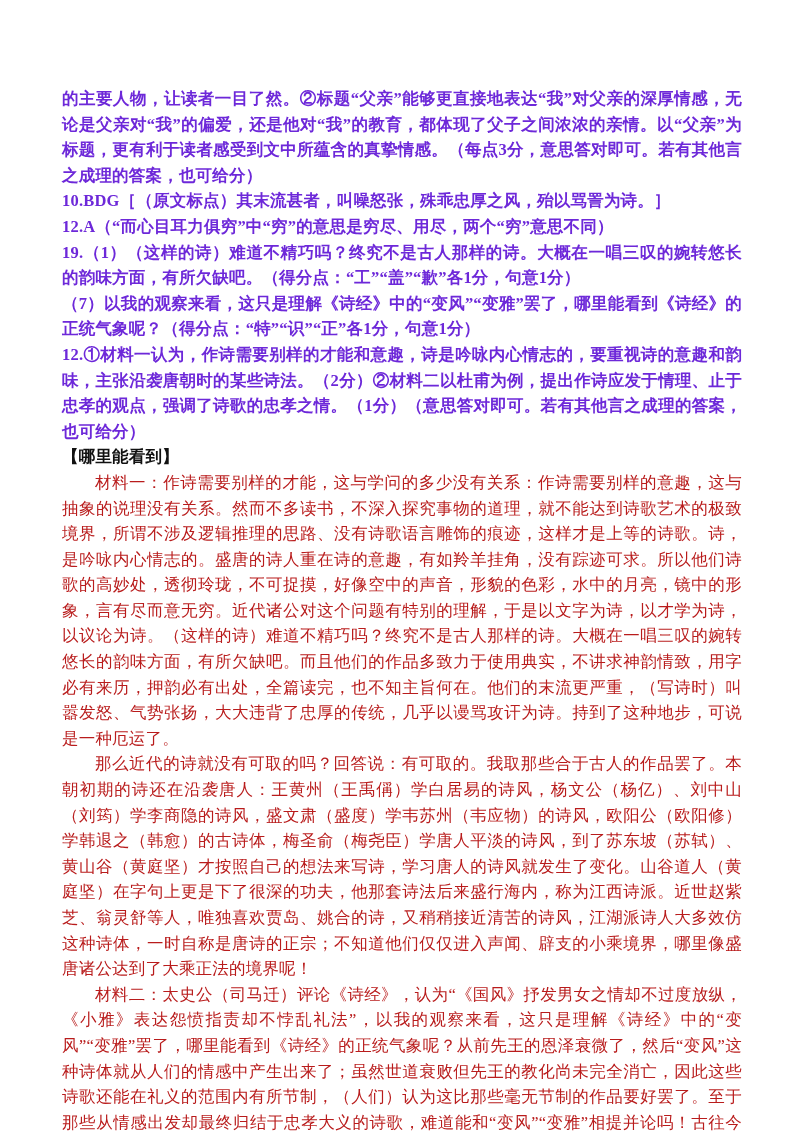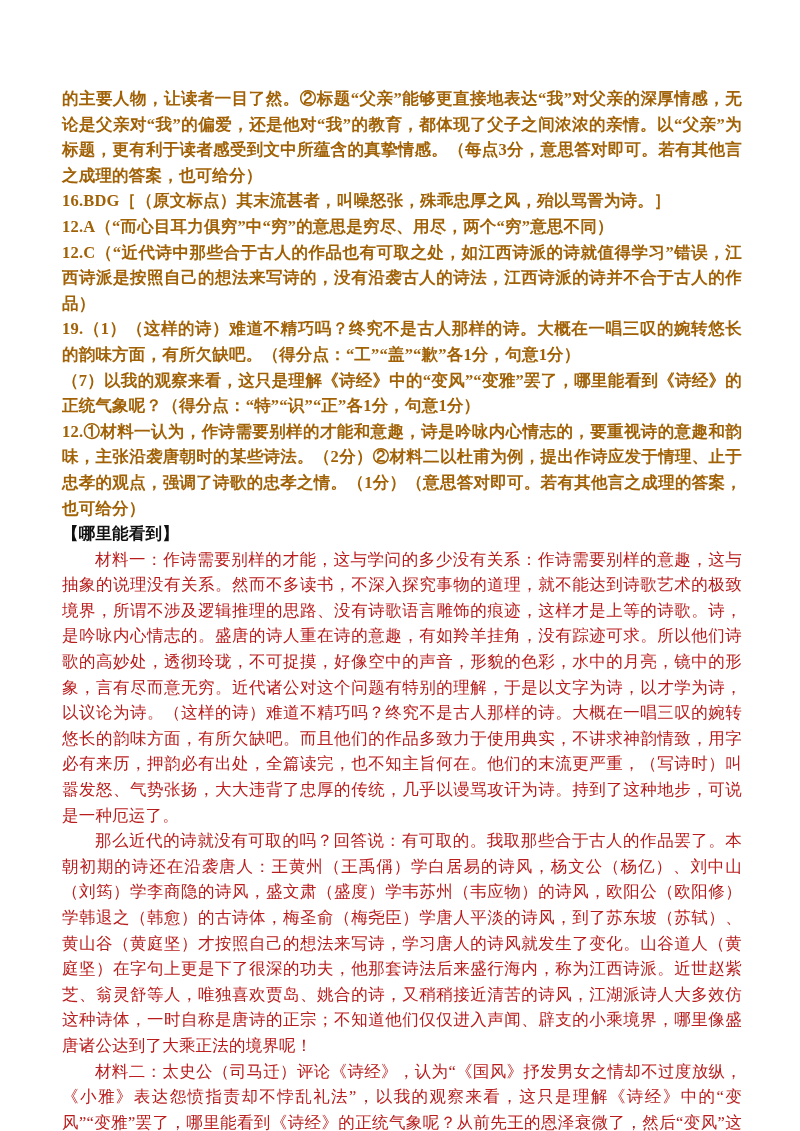--- a/index.html
+++ b/index.html
@@ -24,21 +24,21 @@
     margin: 0;
     padding: 0;
     font-size: 16.5px;
     line-height: 25.6px;
     text-align: justify;
     text-justify: inter-ideograph;
     letter-spacing: 0.2px;
     word-break: break-all;
   }
   .answers p {
-    color: #a16207;
+    color: #6d28d9;
     font-weight: 600;
   }
   .section-heading {
     font-size: 17px;
     line-height: 25.6px;
     font-weight: 700;
     color: #111111;
     margin: 0;
   }
   .translation p {
@@ -46,23 +46,22 @@
     font-weight: 400;
     text-indent: 2em;
   }
 </style>
 </head>
 <body>
 
 <div class="page doc">
   <div class="answers">
     <p>的主要人物，让读者一目了然。②标题“父亲”能够更直接地表达“我”对父亲的深厚情感，无论是父亲对“我”的偏爱，还是他对“我”的教育，都体现了父子之间浓浓的亲情。以“父亲”为标题，更有利于读者感受到文中所蕴含的真挚情感。（每点3分，意思答对即可。若有其他言之成理的答案，也可给分）</p>
-    <p>16.BDG［（原文标点）其末流甚者，叫噪怒张，殊乖忠厚之风，殆以骂詈为诗。］</p>
+    <p>10.BDG［（原文标点）其末流甚者，叫噪怒张，殊乖忠厚之风，殆以骂詈为诗。］</p>
     <p>12.A（“而心目耳力俱穷”中“穷”的意思是穷尽、用尽，两个“穷”意思不同）</p>
-    <p>12.C（“近代诗中那些合于古人的作品也有可取之处，如江西诗派的诗就值得学习”错误，江西诗派是按照自己的想法来写诗的，没有沿袭古人的诗法，江西诗派的诗并不合于古人的作品）</p>
     <p>19.（1）（这样的诗）难道不精巧吗？终究不是古人那样的诗。大概在一唱三叹的婉转悠长的韵味方面，有所欠缺吧。（得分点：“工”“盖”“歉”各1分，句意1分）</p>
     <p>（7）以我的观察来看，这只是理解《诗经》中的“变风”“变雅”罢了，哪里能看到《诗经》的正统气象呢？（得分点：“特”“识”“正”各1分，句意1分）</p>
     <p>12.①材料一认为，作诗需要别样的才能和意趣，诗是吟咏内心情志的，要重视诗的意趣和韵味，主张沿袭唐朝时的某些诗法。（2分）②材料二以杜甫为例，提出作诗应发于情理、止于忠孝的观点，强调了诗歌的忠孝之情。（1分）（意思答对即可。若有其他言之成理的答案，也可给分）</p>
   </div>
 
   <p class="section-heading">【哪里能看到】</p>
 
   <div class="translation">
     <p>材料一：作诗需要别样的才能，这与学问的多少没有关系：作诗需要别样的意趣，这与抽象的说理没有关系。然而不多读书，不深入探究事物的道理，就不能达到诗歌艺术的极致境界，所谓不涉及逻辑推理的思路、没有诗歌语言雕饰的痕迹，这样才是上等的诗歌。诗，是吟咏内心情志的。盛唐的诗人重在诗的意趣，有如羚羊挂角，没有踪迹可求。所以他们诗歌的高妙处，透彻玲珑，不可捉摸，好像空中的声音，形貌的色彩，水中的月亮，镜中的形象，言有尽而意无穷。近代诸公对这个问题有特别的理解，于是以文字为诗，以才学为诗，以议论为诗。（这样的诗）难道不精巧吗？终究不是古人那样的诗。大概在一唱三叹的婉转悠长的韵味方面，有所欠缺吧。而且他们的作品多致力于使用典实，不讲求神韵情致，用字必有来历，押韵必有出处，全篇读完，也不知主旨何在。他们的末流更严重，（写诗时）叫嚣发怒、气势张扬，大大违背了忠厚的传统，几乎以谩骂攻讦为诗。持到了这种地步，可说是一种厄运了。</p>
     <p>那么近代的诗就没有可取的吗？回答说：有可取的。我取那些合于古人的作品罢了。本朝初期的诗还在沿袭唐人：王黄州（王禹偁）学白居易的诗风，杨文公（杨亿）、刘中山（刘筠）学李商隐的诗风，盛文肃（盛度）学韦苏州（韦应物）的诗风，欧阳公（欧阳修）学韩退之（韩愈）的古诗体，梅圣俞（梅尧臣）学唐人平淡的诗风，到了苏东坡（苏轼）、黄山谷（黄庭坚）才按照自己的想法来写诗，学习唐人的诗风就发生了变化。山谷道人（黄庭坚）在字句上更是下了很深的功夫，他那套诗法后来盛行海内，称为江西诗派。近世赵紫芝、翁灵舒等人，唯独喜欢贾岛、姚合的诗，又稍稍接近清苦的诗风，江湖派诗人大多效仿这种诗体，一时自称是唐诗的正宗；不知道他们仅仅进入声闻、辟支的小乘境界，哪里像盛唐诸公达到了大乘正法的境界呢！</p>

